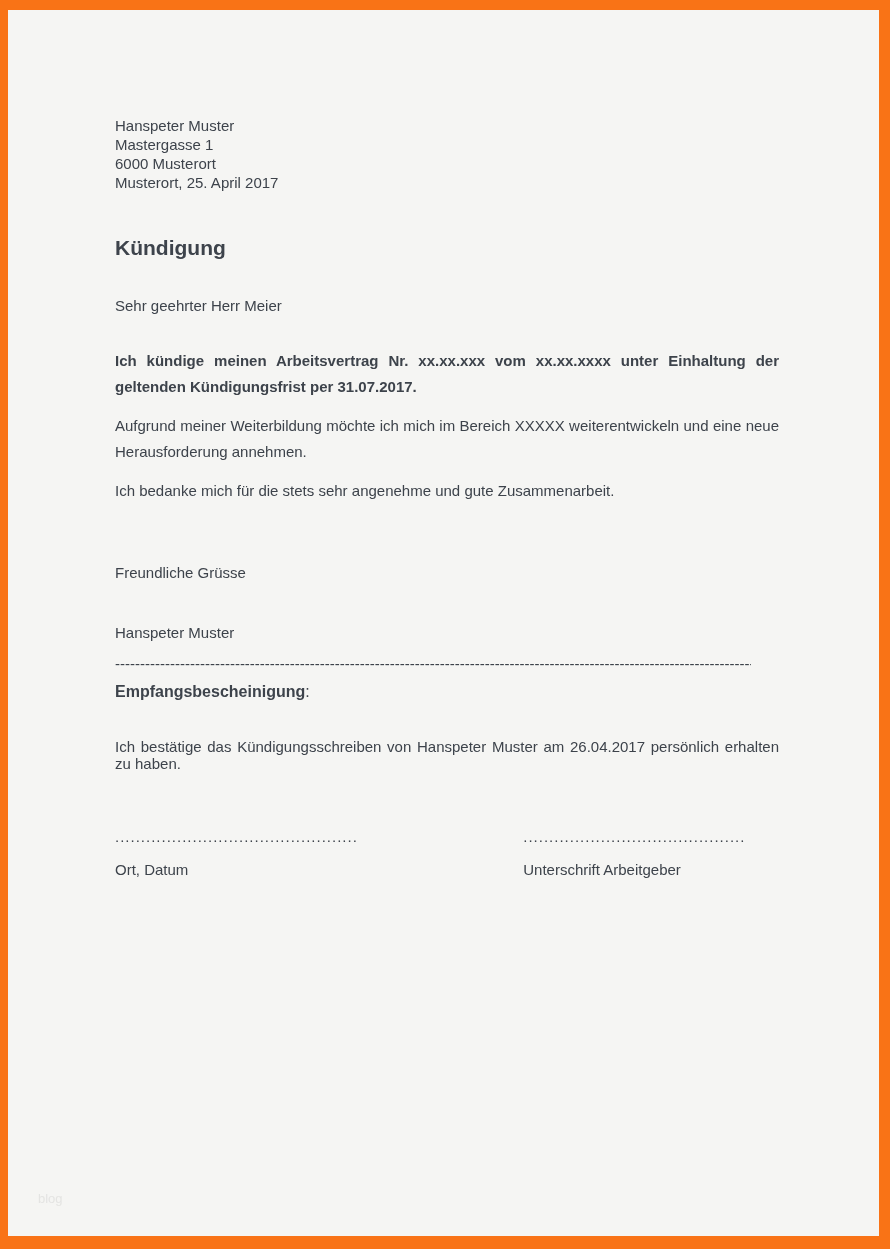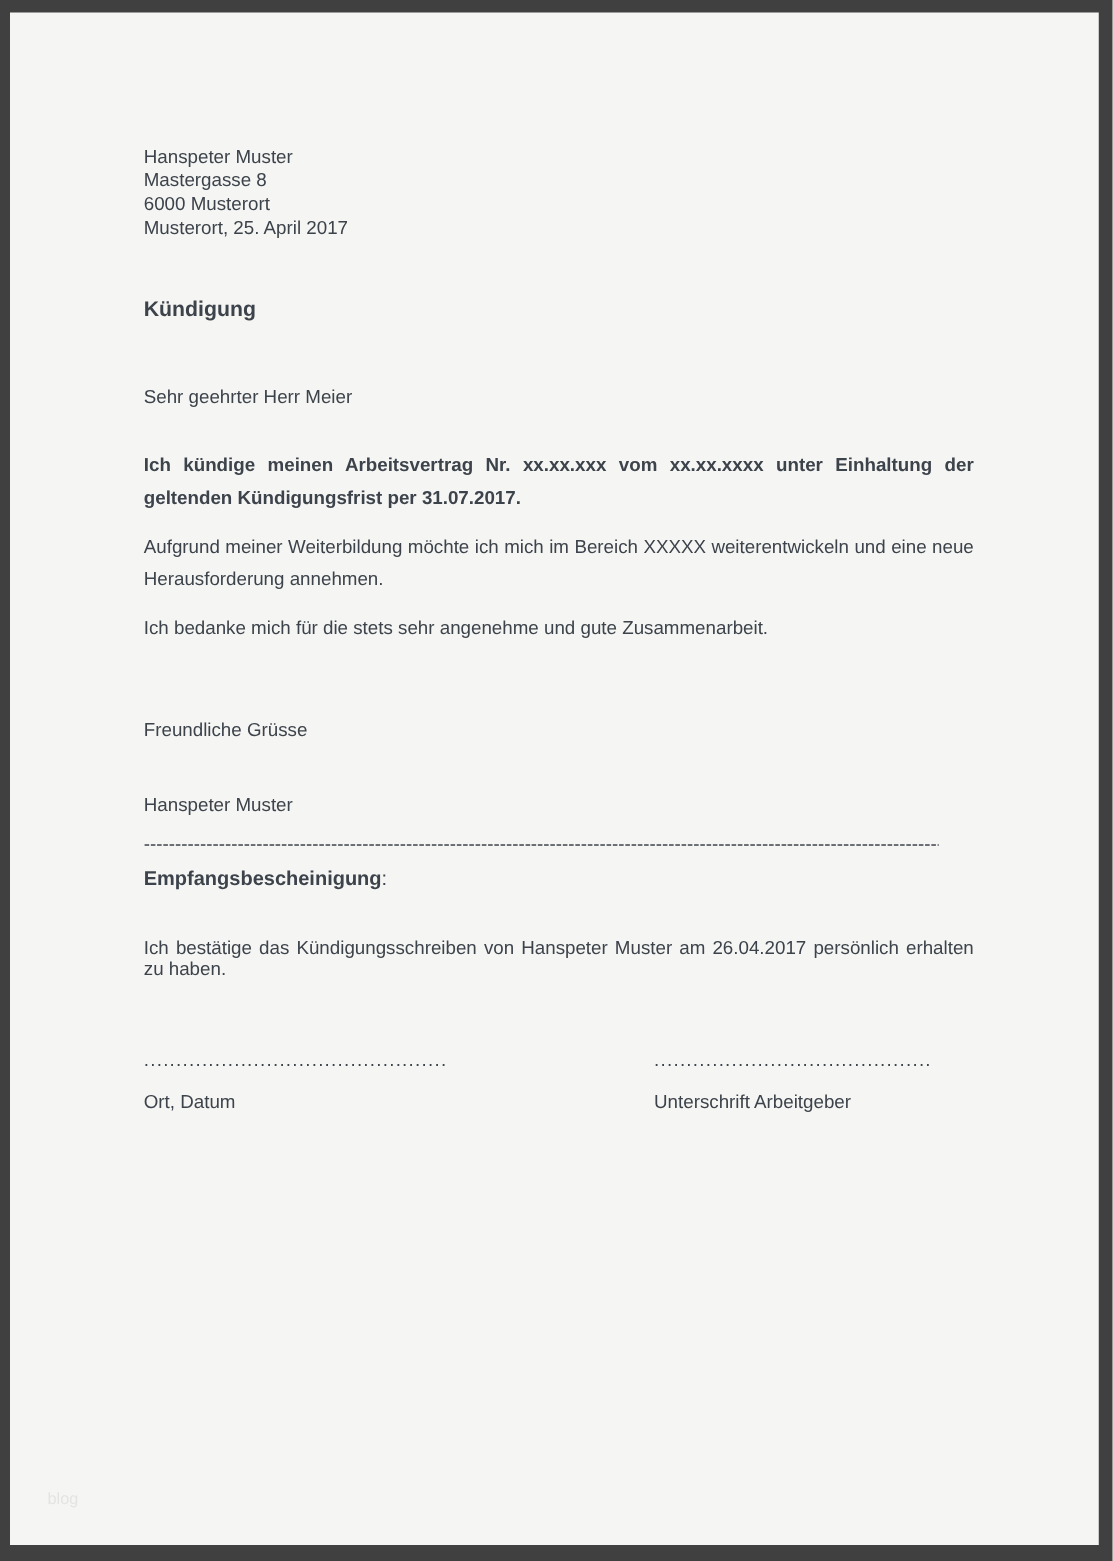--- a/index.html
+++ b/index.html
@@ -4,40 +4,40 @@
 <style>
   html, body { margin: 0; padding: 0; }
   body {
     width: 890px; height: 1249px;
     font-family: "Liberation Sans", "DejaVu Sans", sans-serif;
     background: #ffffff;
   }
   .frame {
     position: relative;
     width: 890px; height: 1249px;
-    background: #404040;
+    background: #f97316;
     box-sizing: border-box;
   }
   .page {
     position: absolute;
     top: 10px; left: 8px; right: 11px; bottom: 13px;
     background: #f5f5f3;
     box-sizing: border-box;
     padding: 106px 100px 0 107px;
     color: #3d434b;
     font-size: 15px;
     overflow: hidden;
   }
   .addr-line { line-height: 19px; }
   .recipient-block { margin-top: 90px; padding-left: 432px; }
   .delivery-note { font-weight: bold; line-height: 15px; }
   .recipient-lines { margin-top: 17px; }
   .dateline { line-height: 19px; }
-  .subject { margin-top: 46px; font-size: 17px; font-weight: bold; line-height: 20px; }
-  .salutation { margin-top: 50px; line-height: 19px; }
+  .subject { margin-top: 46px; font-size: 21px; font-weight: bold; line-height: 20px; }
+  .salutation { margin-top: 38px; line-height: 19px; }
   .para { margin-top: 13px; line-height: 26px; }
   .para.first { margin-top: 33px; font-weight: bold; }
   .justify { text-align: justify; }
   .closing { margin-top: 59px; line-height: 19px; }
   .signature-name { margin-top: 41px; line-height: 19px; }
   .divider {
     margin-top: 14px;
     width: 636px; height: 15px;
     overflow: hidden; white-space: nowrap;
     line-height: 15px; letter-spacing: 0px;
@@ -61,21 +61,21 @@
   }
 </style>
 </head>
 <body>
 
 <div class="frame">
   <div class="page">
 
     <div>
       <div class="addr-line">Hanspeter Muster</div>
-      <div class="addr-line">Mastergasse 8</div>
+      <div class="addr-line">Mastergasse 1</div>
       <div class="addr-line">6000 Musterort</div>
     </div>
 
 
     <div class="dateline">Musterort, 25. April 2017</div>
 
     <div class="subject">Kündigung</div>
 
     <div class="salutation">Sehr geehrter Herr Meier</div>
 

